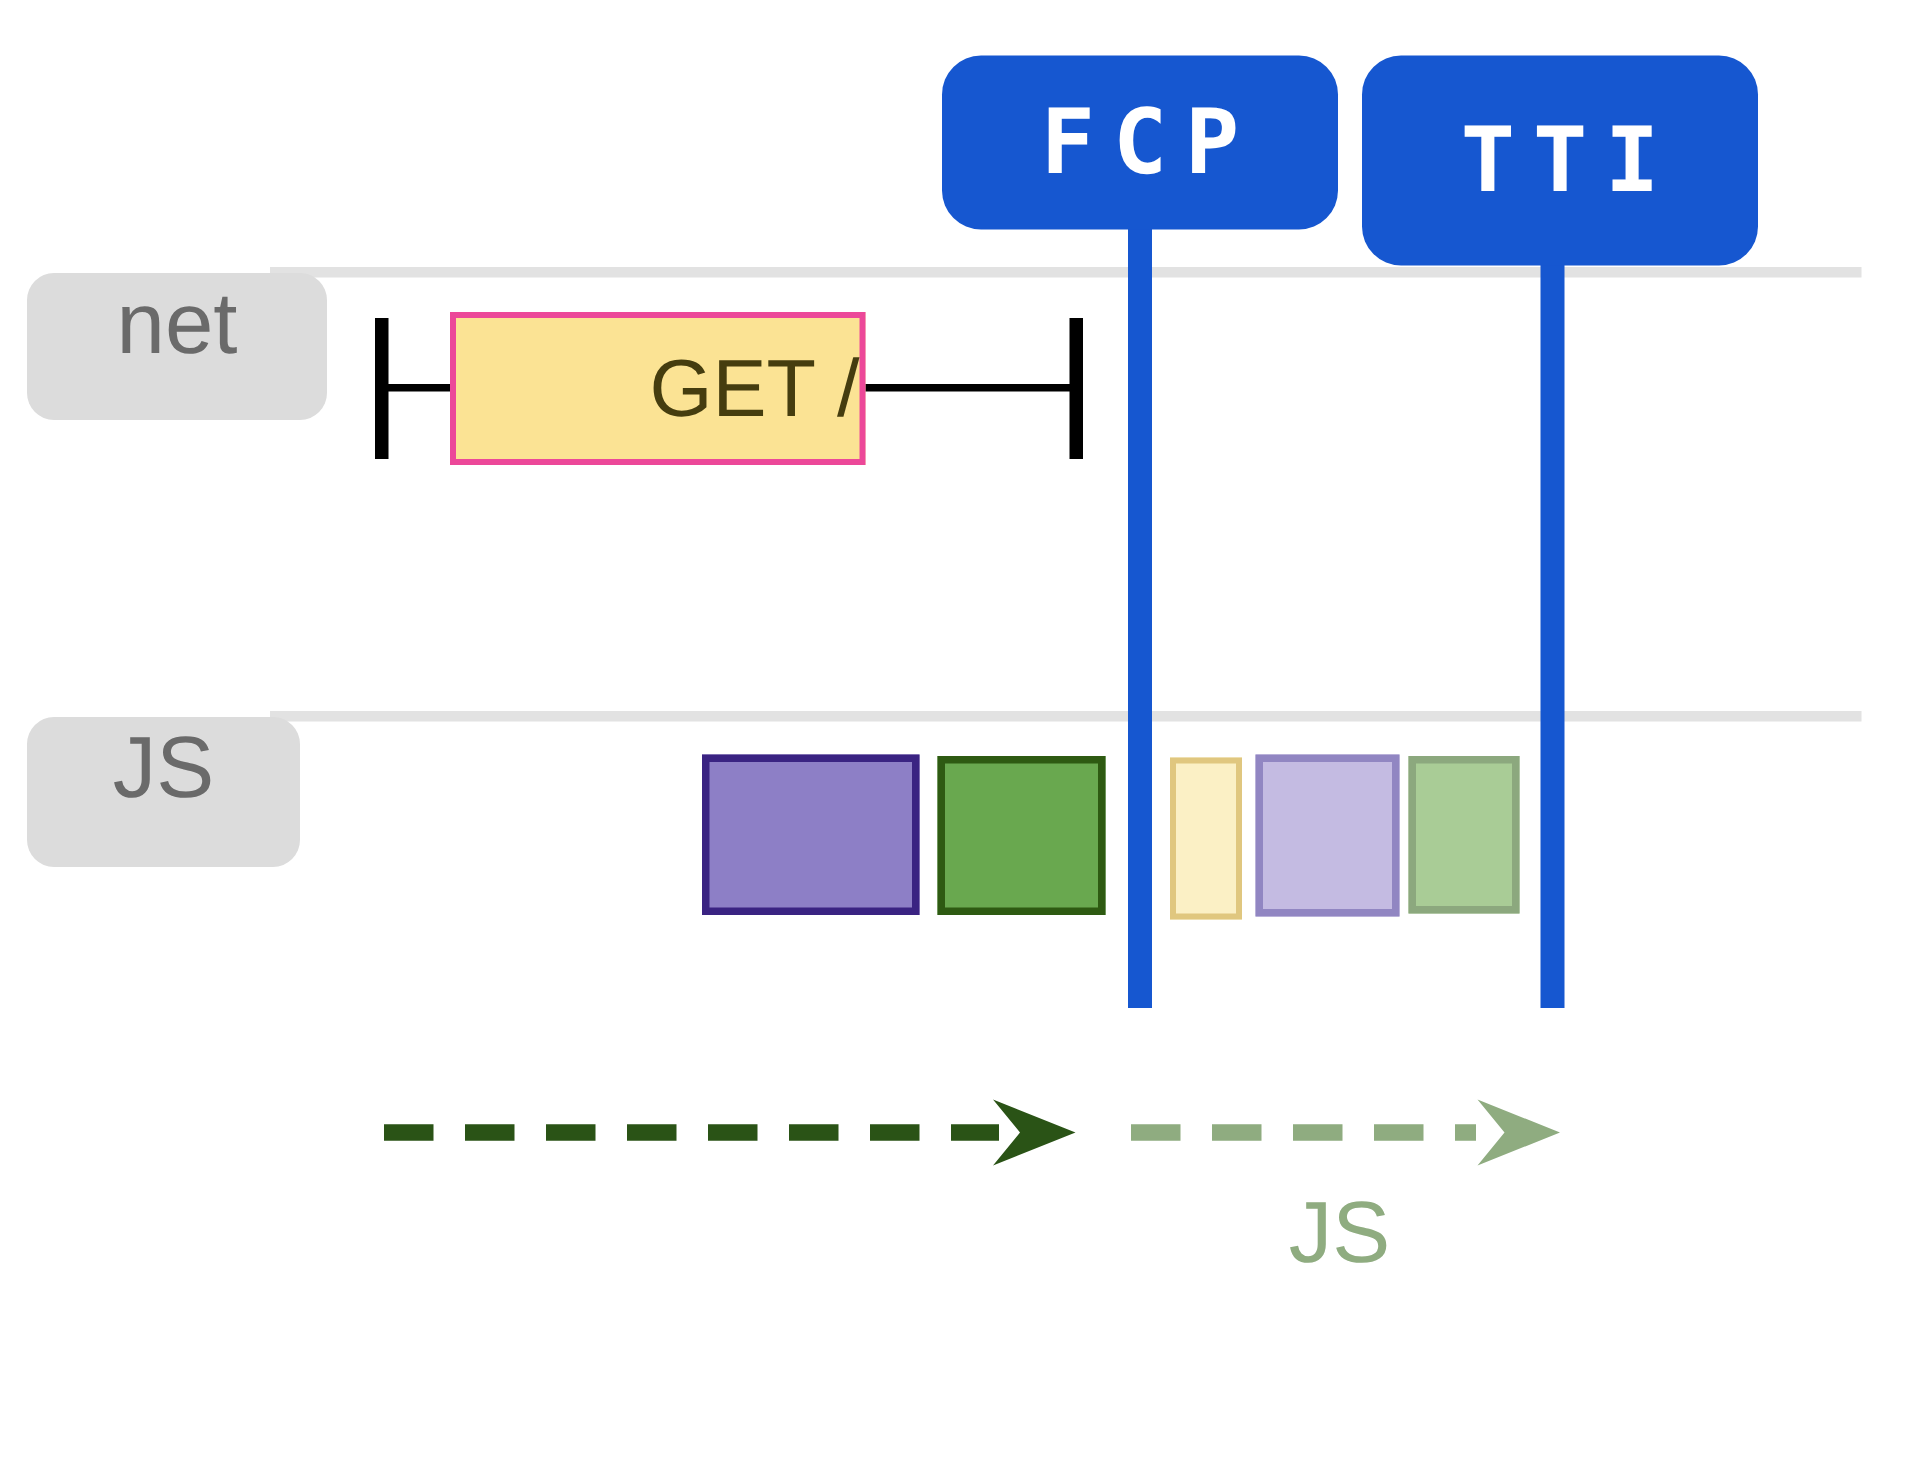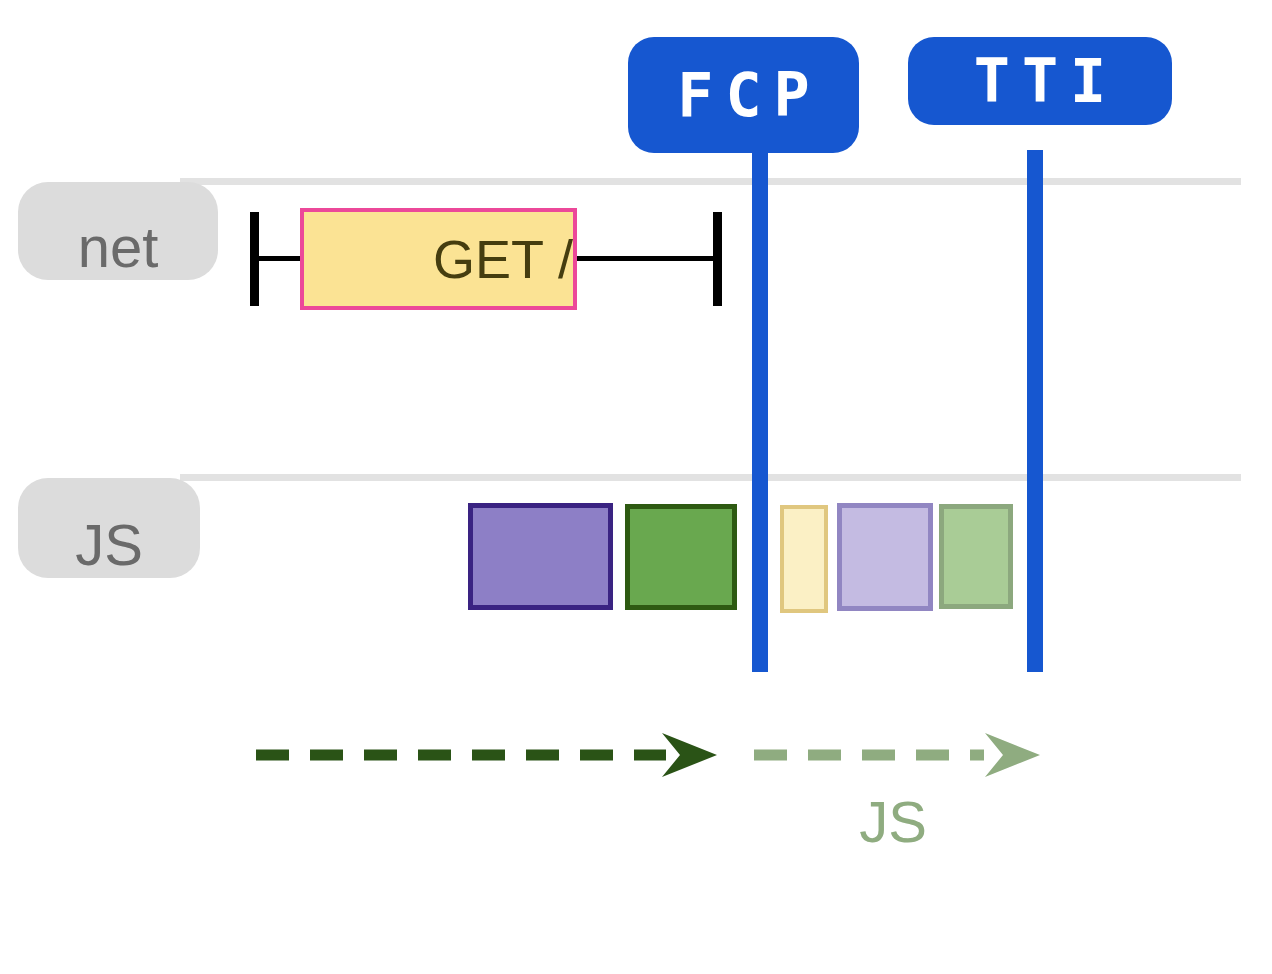--- a/index.html
+++ b/index.html
@@ -12,36 +12,36 @@
     font-family: "Liberation Sans", sans-serif;
   }
 
   
   .lane-line { position: absolute; height: 7px; background: #E2E2E2; }
   .net-line { left: 180px; top: 178px; width: 1061px; }
   .js-line  { left: 180px; top: 474px; width: 1061px; }
 
   
   .lane-tab {
-    position: absolute; background: #DCDCDC; border-radius: 30px;
-    color: #6A6A6A; display: flex; align-items: flex-end; justify-content: center;
+    position: absolute; background: #DCDCDC; border-radius: 18px;
+    color: #6A6A6A; display: flex; align-items: flex-start; justify-content: center;
     font-size: 58px;
   }
   .net-tab { left: 18px; top: 182px; width: 200px; height: 98px; }
   .js-tab  { left: 18px; top: 478px; width: 182px; height: 100px; }
 
   
   .badge {
     position: absolute; background: #1657D0; border-radius: 26px;
     color: #ffffff; font-family: "DejaVu Sans Mono", monospace; font-weight: bold;
     font-size: 60px; letter-spacing: 12px; text-indent: 12px;
     display: flex; align-items: center; justify-content: center;
   }
-  .fcp-badge { left: 628px; top: 37px; width: 231px; height: 116px; }
-  .tti-badge { left: 908px; top: 37px; width: 264px; height: 88px; }
+  .fcp-badge { left: 628px; top: 37px; width: 264px; height: 116px; }
+  .tti-badge { left: 908px; top: 37px; width: 264px; height: 140px; }
   .marker-line { position: absolute; width: 16px; top: 150px; height: 522px; background: #1657D0; }
   .fcp-line { left: 752px; }
   .tti-line { left: 1027px; }
 
   
   .tick { position: absolute; width: 9px; height: 94px; background: #000000; top: 212px; }
   .tick-left  { left: 250px; }
   .tick-right { left: 713px; }
   .conn { position: absolute; left: 254px; top: 256px; width: 464px; height: 5px; background: #000000; }
   .get-box {

